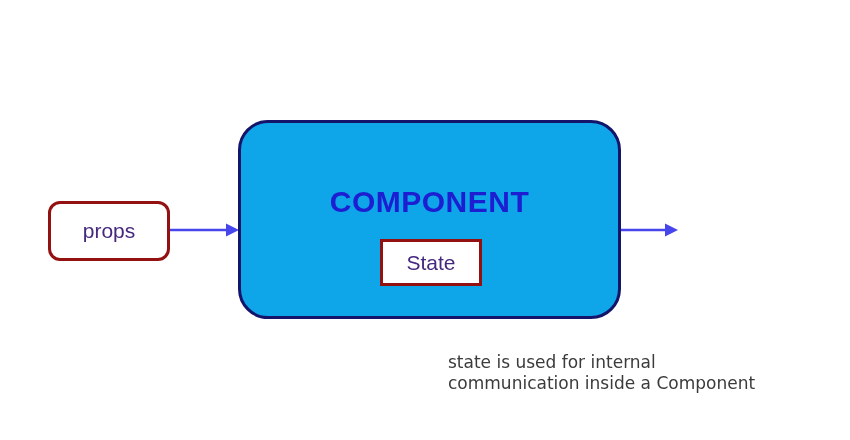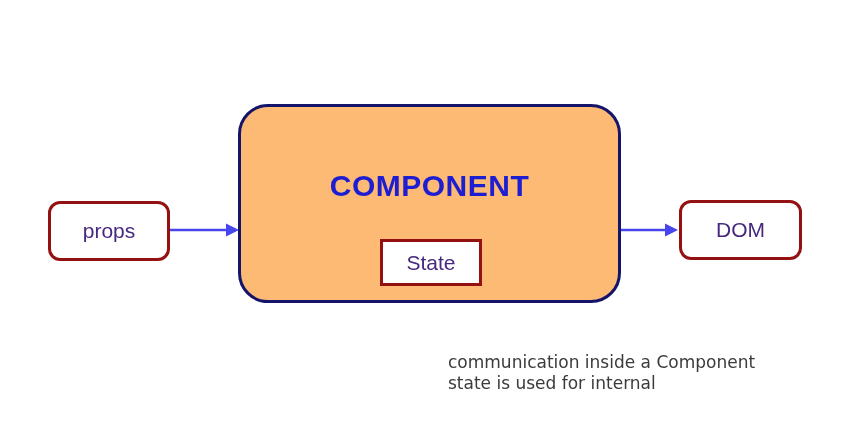--- a/index.html
+++ b/index.html
@@ -32,24 +32,24 @@
     justify-content: center;
     color: #46287e;
     font-size: 21px;
   }
   .props-node  { left: 48px;  top: 201px; width: 122px; height: 60px; }
   .dom-node    { left: 679px; top: 200px; width: 123px; height: 60px; }
   .component-node {
     position: absolute;
     box-sizing: border-box;
     left: 238px;
-    top: 104px;
+    top: 120px;
     width: 383px;
     height: 199px;
-    background: #fdba74;
+    background: #0ea5e9;
     border: 3px solid #14146a;
     border-radius: 30px;
   }
   .component-title {
     position: absolute;
     left: 0;
     right: 0;
     top: 62px;
     text-align: center;
     font-size: 30px;
@@ -95,22 +95,19 @@
   </div>
 
   <div class="component-node">
     <div class="component-title">COMPONENT</div>
   </div>
 
   <div class="node state-node">
     <span>State</span>
   </div>
 
-  <div class="node dom-node">
-    <span>DOM</span>
-  </div>
 
   <div class="caption">
+    <div>state is used for internal</div>
     <div>communication inside a Component</div>
-    <div>state is used for internal</div>
   </div>
 
 </div>
 
 </body></html>

